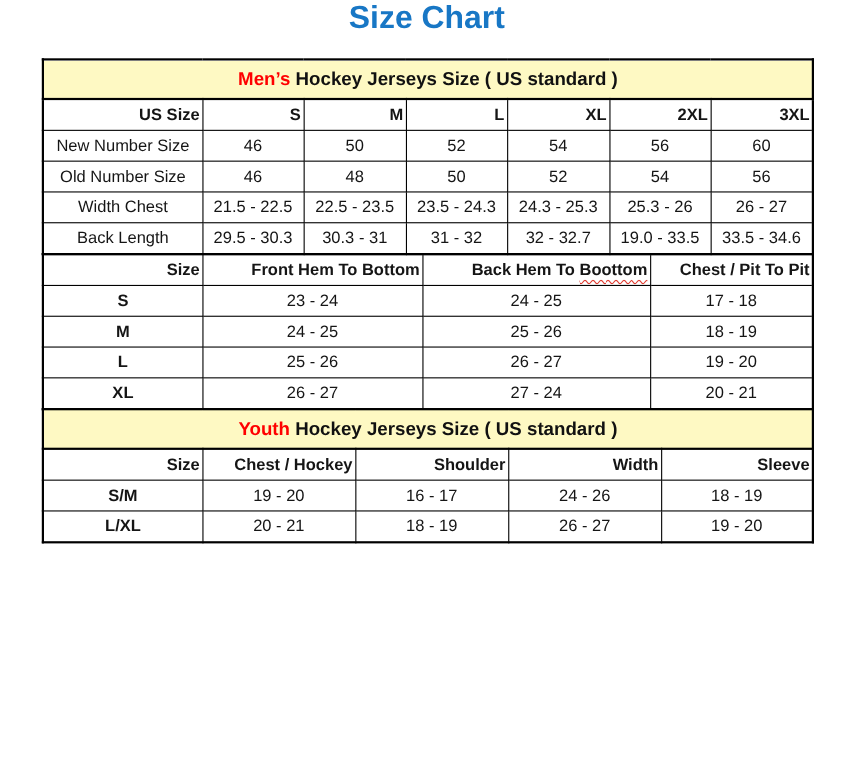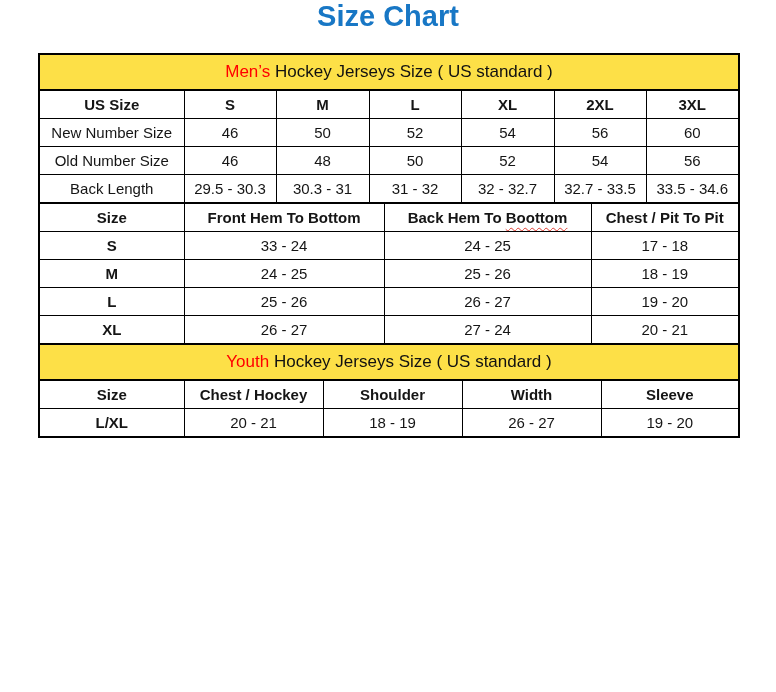--- a/index.html
+++ b/index.html
@@ -44,27 +44,28 @@
     padding: 0 2px;
     overflow: hidden;
     white-space: nowrap;
   }
   table {
     border: 2px solid #000000;
   }
   th {
     font-weight: bold;
     font-size: 15px;
+    text-align: right;
   }
   .band td {
-    background: #fde047;
+    background: #fef9c3;
     border: 2px solid #000000;
     height: 34px;
     font-size: 17px;
-    font-weight: normal;
+    font-weight: bold;
     color: #111111;
   }
   .band .hl {
     color: #FF0000;
   }
   .row-label-bold {
     font-weight: bold;
   }
   .squiggle {
     text-decoration-line: underline;
@@ -116,26 +117,35 @@
     <tr>
       <td>Old Number Size</td>
       <td>46</td>
       <td>48</td>
       <td>50</td>
       <td>52</td>
       <td>54</td>
       <td>56</td>
     </tr>
     <tr>
+      <td>Width Chest</td>
+      <td>21.5 - 22.5</td>
+      <td>22.5 - 23.5</td>
+      <td>23.5 - 24.3</td>
+      <td>24.3 - 25.3</td>
+      <td>25.3 - 26</td>
+      <td>26 - 27</td>
+    </tr>
+    <tr>
       <td>Back Length</td>
       <td>29.5 - 30.3</td>
       <td>30.3 - 31</td>
       <td>31 - 32</td>
       <td>32 - 32.7</td>
-      <td>32.7 - 33.5</td>
+      <td>19.0 - 33.5</td>
       <td>33.5 - 34.6</td>
     </tr>
   </tbody>
     </table>
 
   <table>
     <colgroup>
       <col style="width:145px">
         <col style="width:200px">
         <col style="width:207px">
@@ -143,21 +153,21 @@
     </colgroup>
     <tbody>
     <tr>
       <th>Size</th>
       <th>Front Hem To Bottom</th>
       <th><span>Back Hem To </span><span class="squiggle">Boottom</span></th>
       <th>Chest / Pit To Pit</th>
     </tr>
     <tr>
       <td class="row-label-bold">S</td>
-      <td>33 - 24</td>
+      <td>23 - 24</td>
       <td>24 - 25</td>
       <td>17 - 18</td>
     </tr>
     <tr>
       <td class="row-label-bold">M</td>
       <td>24 - 25</td>
       <td>25 - 26</td>
       <td>18 - 19</td>
     </tr>
     <tr>
@@ -188,20 +198,27 @@
       <td colspan="5"><span class="hl">Youth</span><span> Hockey Jerseys Size ( US standard )</span></td>
     </tr>
     <tr>
       <th>Size</th>
       <th>Chest / Hockey</th>
       <th>Shoulder</th>
       <th>Width</th>
       <th>Sleeve</th>
     </tr>
     <tr>
+      <td class="row-label-bold">S/M</td>
+      <td>19 - 20</td>
+      <td>16 - 17</td>
+      <td>24 - 26</td>
+      <td>18 - 19</td>
+    </tr>
+    <tr>
       <td class="row-label-bold">L/XL</td>
       <td>20 - 21</td>
       <td>18 - 19</td>
       <td>26 - 27</td>
       <td>19 - 20</td>
     </tr>
   </tbody>
     </table>
 
 </div>

